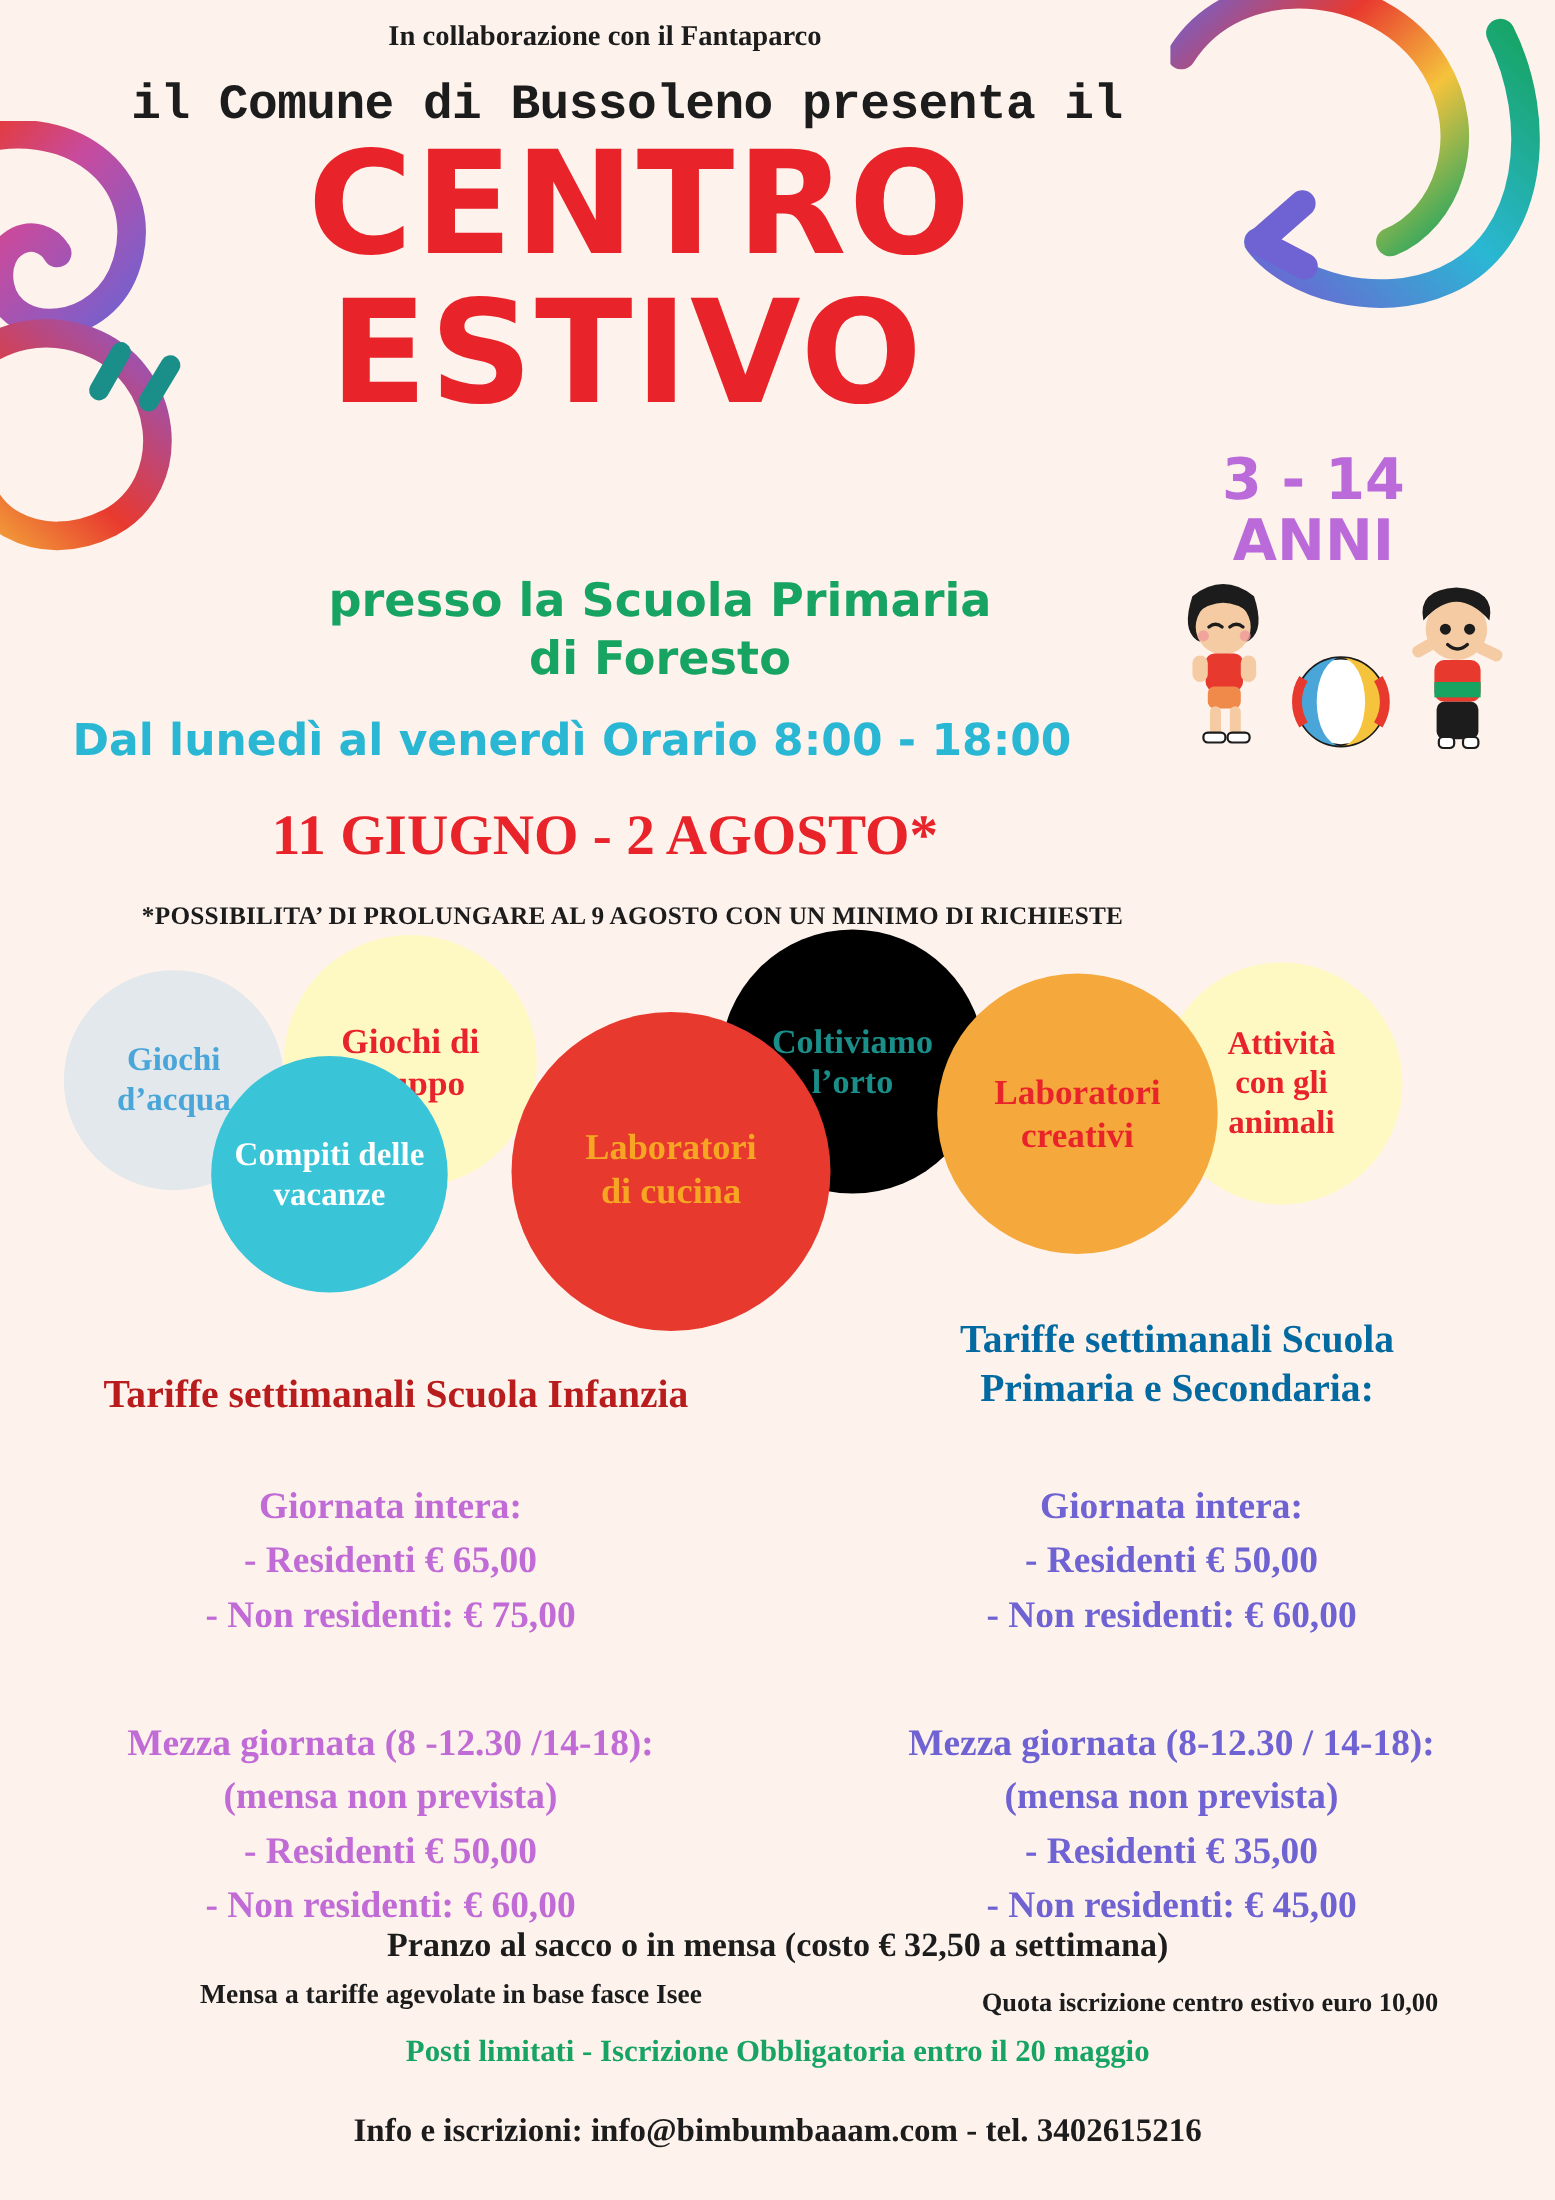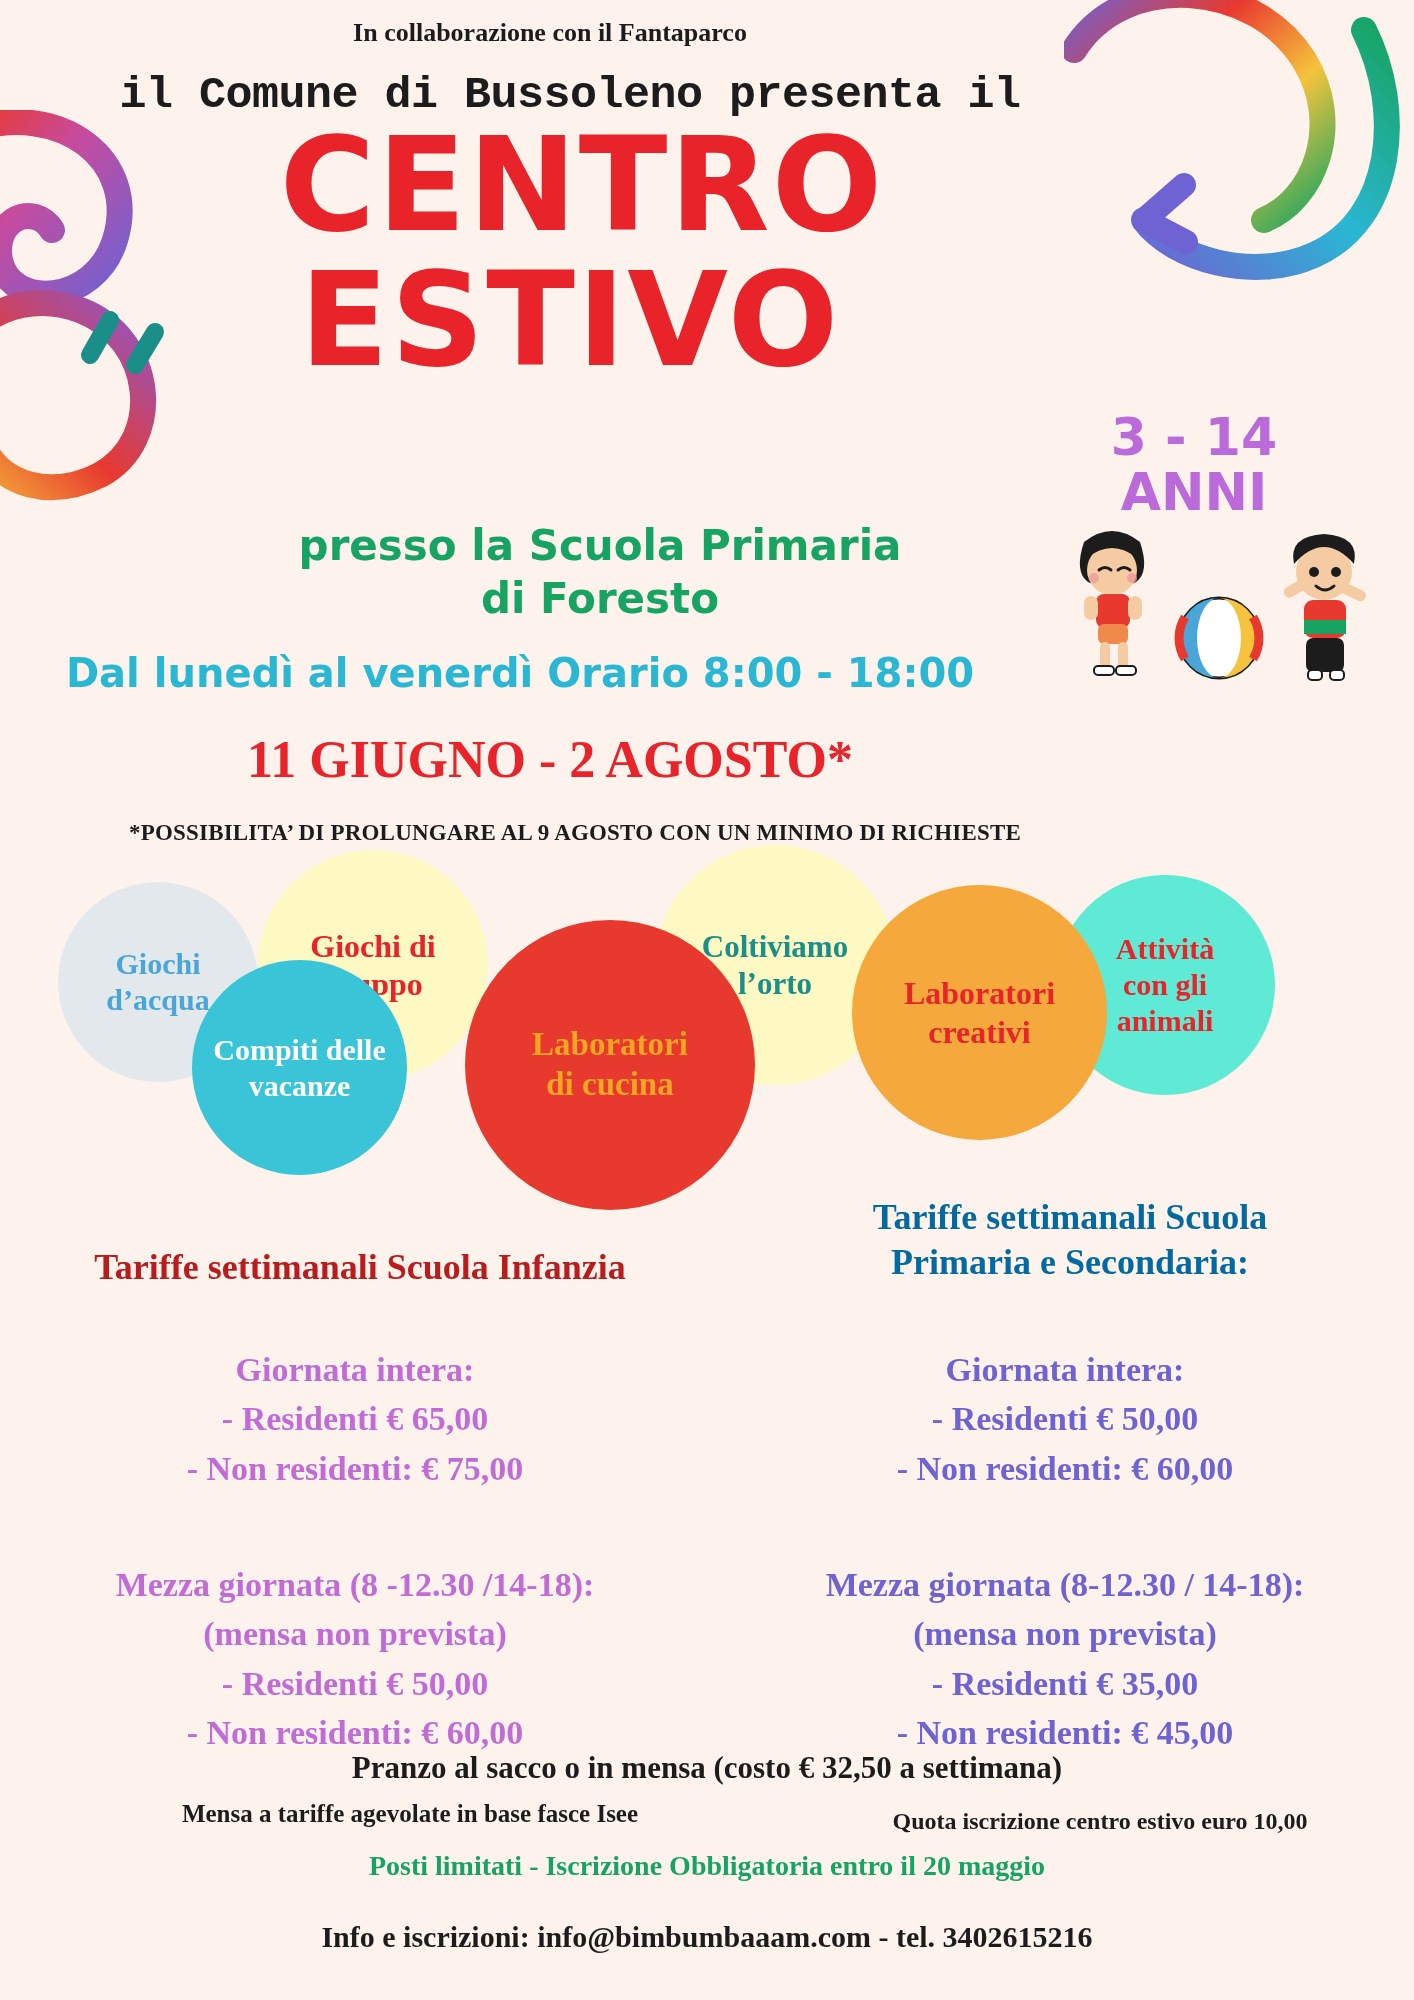--- a/index.html
+++ b/index.html
@@ -69,23 +69,23 @@
   .bubbles { position:absolute; top:860px; left:0; width:1414px; height:340px; }
   .bubble {
     position:absolute; border-radius:50%;
     display:flex; align-items:center; justify-content:center; text-align:center;
     font-family:"Liberation Serif", serif; font-weight:bold; line-height:1.2;
   }
   .b-acqua  { left:58px;  top:22px;  width:200px; height:200px; background:#e2e8ec; color:#4aa6d8; font-size:30px; }
   .b-compiti{ left:192px; top:100px; width:215px; height:215px; background:#39c4d8; color:#ffffff; font-size:30px; z-index:3;}
   .b-gruppo { left:258px; top:-10px; width:230px; height:230px; background:#fef9c3; color:#e8232a; font-size:32px; z-index:2;}
   .b-cucina { left:465px; top:60px;  width:290px; height:290px; background:#e8392f; color:#f6a623; font-size:33px; z-index:4;}
-  .b-orto   { left:655px; top:-15px; width:240px; height:240px; background:#fef9c3; color:#1a8f8a; font-size:31px; z-index:2;}
+  .b-orto   { left:655px; top:-15px; width:240px; height:240px; background:#000000; color:#1a8f8a; font-size:31px; z-index:2;}
   .b-lab    { left:852px; top:25px;  width:255px; height:255px; background:#f5a93c; color:#e8232a; font-size:32px; z-index:3;}
-  .b-animali{ left:1055px;top:15px;  width:220px; height:220px; background:#5eead4; color:#e8232a; font-size:30px; z-index:2;}
+  .b-animali{ left:1055px;top:15px;  width:220px; height:220px; background:#fef9c3; color:#e8232a; font-size:30px; z-index:2;}
 
   
   .tariff-head {
     position:absolute; font-family:"Liberation Serif", serif; font-weight:bold;
     text-align:center; line-height:1.25;
   }
   .tariff-head-left  { top:1245px; left:10px;  width:700px; font-size:36px; color:#b91c1c; }
   .tariff-head-right { top:1195px; left:760px; width:620px; font-size:36px; color:#0369a1; }
 
   .tariff-block {

